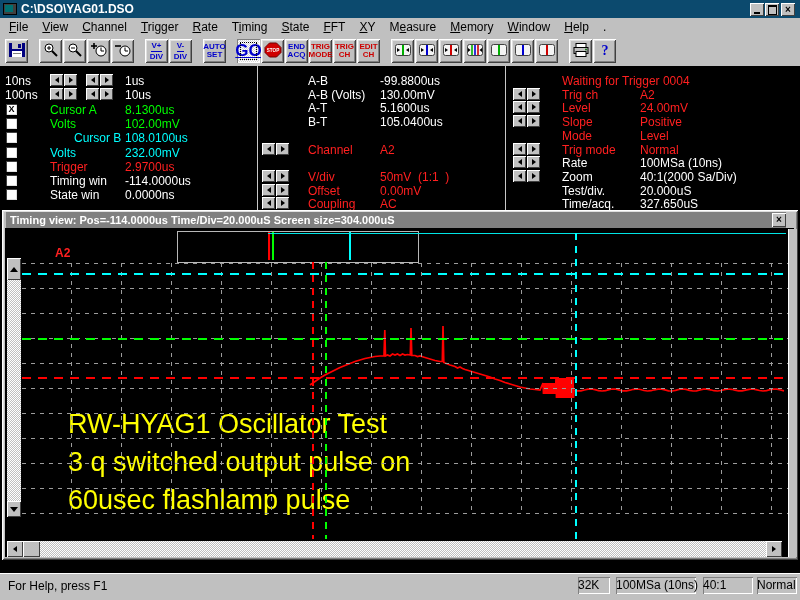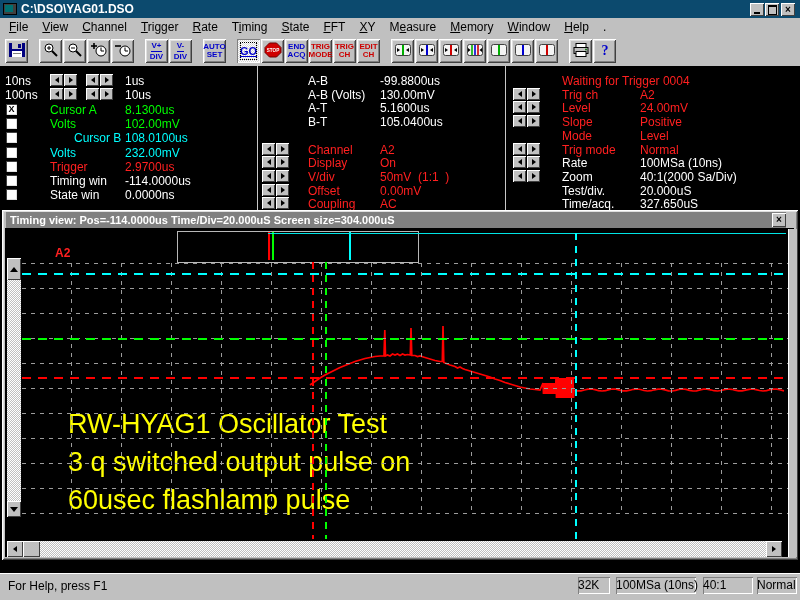--- a/index.html
+++ b/index.html
@@ -25,21 +25,21 @@
   .menu-item{padding:1px 7px;white-space:pre;}
   .menu-item u{text-underline-offset:1px;}
   
   #toolbar{left:0;top:36px;width:800px;height:30px;display:flex;align-items:center;padding-left:5px;box-sizing:border-box;}
   .tb-btn{width:23px;height:24px;margin-right:1px;display:flex;flex-direction:column;align-items:center;justify-content:center;flex:0 0 auto;position:relative;}
   .tb-gap{width:10px;flex:0 0 auto;}
   .tb-line{font-size:8px;font-weight:bold;line-height:8px;white-space:pre;}
   .tb-line.frac1{border-bottom:1px solid currentColor;padding-bottom:1px;margin-bottom:1px;}
   .tb-blue{color:#0000cc;} .tb-red{color:#cc0000;}
   .tb-btn.pressed{box-shadow:inset 1px 1px 0 #808080,inset -1px -1px 0 #fff;outline:1px dotted #000;outline-offset:-4px;}
-  .tb-btn.pressed .go-text{font-size:11px;text-decoration:underline;}
+  .tb-btn.pressed .go-text{font-size:17px;text-decoration:underline;}
   .go-text{font-size:11px;font-weight:bold;line-height:12px;}
   
   #panel-region{left:0;top:66px;width:800px;height:116px;background:#000;}
   .panel{position:absolute;top:0;height:144px;background:#000;}
   .panel-divider{position:absolute;top:0;width:1px;height:144px;background:#c8c8c8;}
   .prow{position:absolute;left:0;right:0;height:15px;}
   .prow span.lbl,.prow span.val{position:absolute;top:0;white-space:pre;font-size:12px;}
   .c-white{color:#ffffff;} .c-green{color:#00ff00;} .c-cyan{color:#00ffff;} .c-red{color:#ff2020;}
   .checkbox{position:absolute;width:11px;height:11px;top:1px;background:#fff;box-shadow:inset 1px 1px 0 #404040,inset -1px -1px 0 #dfdfdf;
             font-size:9px;font-weight:bold;color:#000;text-align:center;line-height:11px;}
@@ -370,32 +370,20 @@
           <span class="spin-pair" style="left: 4px;">
             <span class="spin-btn raised-thin">
               <span class="tri-l"></span>
             </span>
             <span class="spin-btn raised-thin">
               <span class="tri-r"></span>
             </span>
           </span>
           <span class="lbl c-red" style="left: 50px;">Channel</span>
           <span class="val c-red" style="left: 122px;">A2</span>
-        </div>
-        <div class="prow" style="top: 90.2px;">
-          <span class="spin-pair" style="left: 4px;">
-            <span class="spin-btn raised-thin">
-              <span class="tri-l"></span>
-            </span>
-            <span class="spin-btn raised-thin">
-              <span class="tri-r"></span>
-            </span>
-          </span>
-          <span class="lbl c-red" style="left: 50px;">Display</span>
-          <span class="val c-red" style="left: 122px;">On</span>
         </div>
         <div class="prow" style="top: 103.9px;">
           <span class="spin-pair" style="left: 4px;">
             <span class="spin-btn raised-thin">
               <span class="tri-l"></span>
             </span>
             <span class="spin-btn raised-thin">
               <span class="tri-r"></span>
             </span>
           </span>

